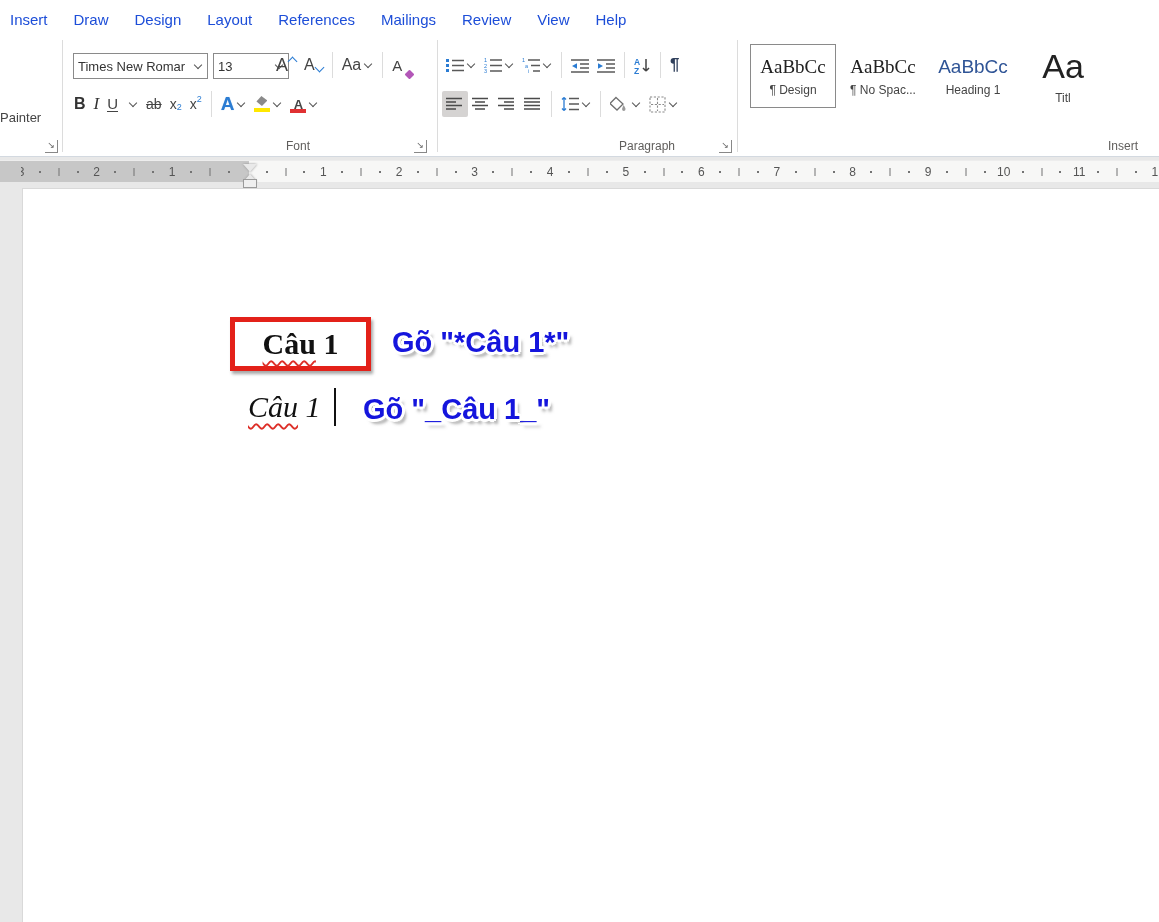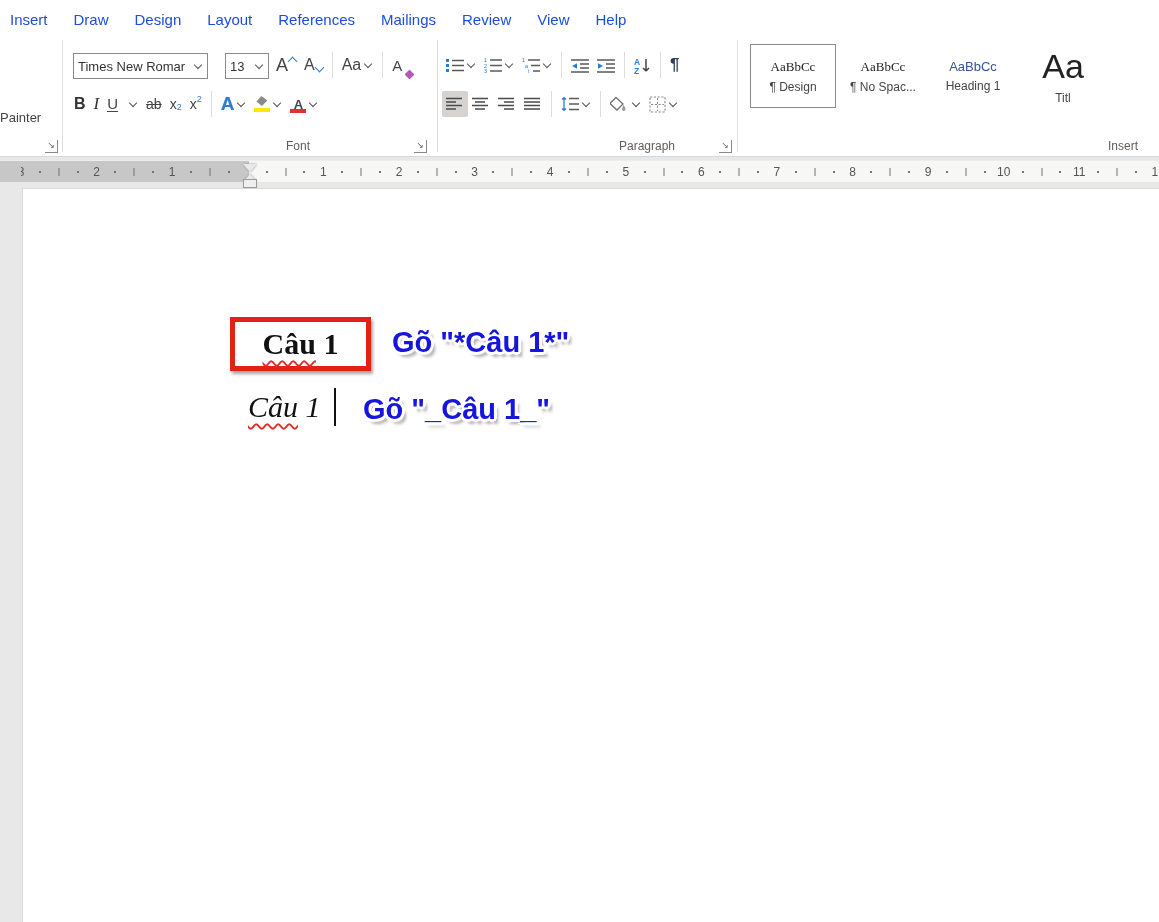--- a/index.html
+++ b/index.html
@@ -17,21 +17,21 @@
   .grouplabel{position:absolute;top:101px;font-size:12px;color:#605e5c;text-align:right;}
   .launcher{position:absolute;top:102px;width:12px;height:12px;color:#666;font-size:9px;line-height:10px;text-align:center;border-right:1px solid #888;border-bottom:1px solid #888;cursor:pointer;}
   .btn{display:inline-flex;align-items:center;justify-content:center;height:26px;padding:0 4px;border-radius:2px;cursor:pointer;}
   .chev{display:inline-block;width:5px;height:5px;border-right:1.4px solid #555;border-bottom:1.4px solid #555;transform:rotate(45deg);margin:-2px 2px 0 4px;}
   .sdiv{width:1px;height:26px;background:#dcdcdc;margin:0 5px;}
   
   .painter{position:absolute;left:0;top:72px;font-size:13px;color:#444;}
   
   .combo{position:absolute;height:25px;border:1px solid #8a8a8a;background:#fff;display:flex;align-items:center;font-size:13px;color:#333;box-sizing:border-box;padding:12px 4px;cursor:pointer;}
   .fontname{left:73px;top:15px;width:135px;}
-  .fontsize{left:213px;top:15px;width:44px;margin-left:12px;}
+  .fontsize{left:213px;top:15px;width:76px;}
   .combo .chev{margin-left:auto;}
   .font-row1{position:absolute;left:272px;top:14px;display:flex;align-items:center;}
   .font-row2{position:absolute;left:70px;top:53px;display:flex;align-items:center;}
   .glyph{font-size:16px;color:#444;}
   .caret-up,.caret-dn{display:inline-block;width:6px;height:6px;border-left:1.6px solid #2B7CD3;border-top:1.6px solid #2B7CD3;transform:rotate(45deg);margin:-8px 0 0 1px;}
   .caret-dn{transform:rotate(225deg);margin:4px 0 0 1px;}
   .bold-b{font-weight:bold;font-size:16px;color:#333;}
   .ital-i{font-family:"Liberation Serif",serif;font-style:italic;font-size:17px;color:#333;}
   .undl-u{font-size:15px;border-bottom:1.6px solid #444;line-height:15px;}
   .strike{font-size:14px;text-decoration:line-through;color:#444;}
@@ -49,21 +49,21 @@
   .clearfmt .dia{position:absolute;right:-7px;bottom:0;width:7px;height:7px;background:#b357b8;transform:rotate(45deg);border-radius:1px;}
   
   .par-row1{position:absolute;left:442px;top:14px;display:flex;align-items:center;}
   .par-row2{position:absolute;left:442px;top:53px;display:flex;align-items:center;}
   .btn.sel{background:#d5d3d2;}
   .pilcrow{font-size:17px;color:#30405c;font-weight:bold;}
   
   .styles-gallery{position:absolute;left:750px;top:6px;display:flex;gap:4px;}
   .style-tile{width:84px;height:62px;display:flex;flex-direction:column;align-items:center;justify-content:center;gap:5px;cursor:pointer;overflow:hidden;background:#fff;border:1px solid transparent;}
   .style-tile.selected{border:1px solid #8a8a8a;box-shadow:inset 0 0 0 2px #fff;}
-  .stv{font-size:13px;white-space:nowrap;color:#222;}
+  .stv{font-size:19px;white-space:nowrap;color:#222;}
   .stv.serif{font-family:"Liberation Serif",serif;}
   .stv.h1{color:#2F5496;}
   .stv.h2{color:#4878b8;font-size:17px;}
   .stv.title{font-size:34px;color:#222;}
   .stl{font-size:12px;color:#444;white-space:nowrap;}
   
   .workspace{position:absolute;left:0;top:157px;width:100%;height:765px;background:#e8e8e8;}
   .ruler{position:absolute;left:0;top:3px;width:100%;height:21px;background:#f7f7f6;border-top:1px solid #ededed;}
   .ruler-margin{position:absolute;left:0;top:0;width:249px;height:100%;background:#c7c7c7;}
   .ruler-scale{position:absolute;left:21px;top:0;right:0;height:100%;display:flex;overflow:hidden;}

